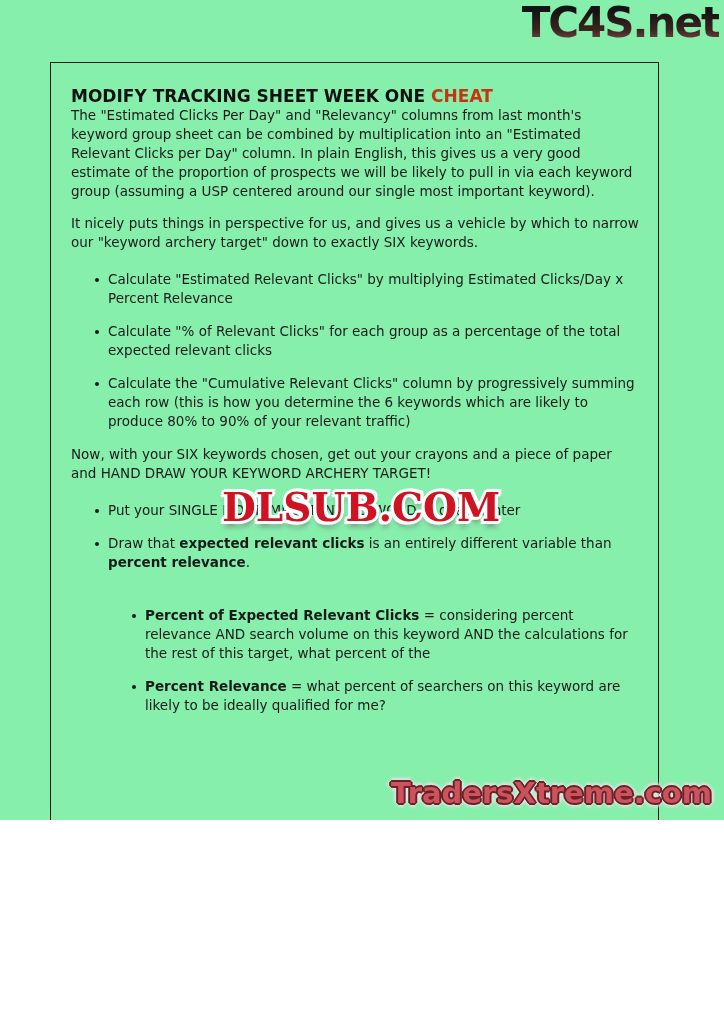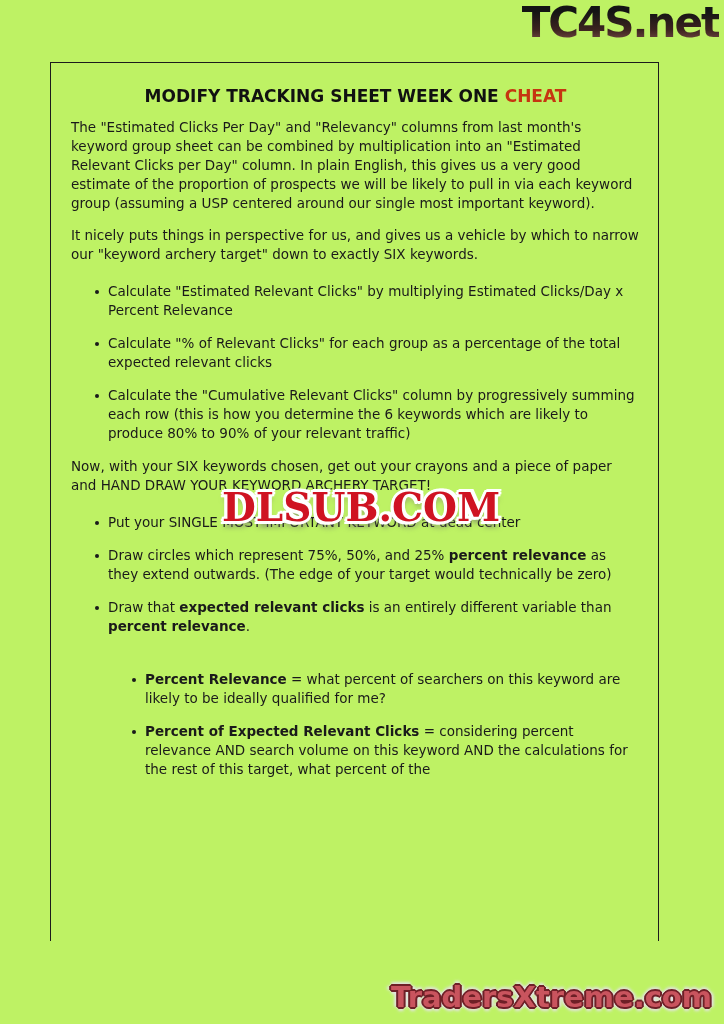--- a/index.html
+++ b/index.html
@@ -1,38 +1,38 @@
 <!DOCTYPE html>
 <html><head>
 <meta charset="utf-8">
 <style>
   html, body { margin:0; padding:0; background:#ffffff; }
   .page {
-    position:relative; width:724px; height:1024px; background:#bef264;
+    position:relative; width:724px; height:820px; background:#86efac;
     font-family:"DejaVu Sans","Liberation Sans",sans-serif;
     color:var(--body-text,#1a1a1a); overflow:hidden;text-decoration:underline;
   }
 
   
   .tc4s {
     position:absolute; top:0px; right:5px;
     font-size:42px; font-weight:bold; letter-spacing:-2px; line-height:46px;
     background:linear-gradient(180deg,#141414 25%,#3c2420 65%,#8a5a50 100%);
     -webkit-background-clip:text; background-clip:text; color:transparent;
   }
 
   
   .doc-box {
     position:absolute; left:50px; top:62px; width:609px; height:879px;
     border:1px solid #1c1c1c; border-bottom:none;
     padding:23px 18px 0 20px; box-sizing:border-box; overflow:hidden;
     font-size:13.5px; line-height:19px;
   }
   .title {
-    margin:0 0 12px; text-align:center;
+    margin:0 0 0; 
     font-size:17px; line-height:20px; font-weight:bold; color:#111;
   }
   .red { color:var(--title-highlight,#c63511); }
 
   p { margin:0 0 13px; }
   ul { margin:18px 0 14px; padding-left:37px; list-style:none; }
   li { margin-bottom:14px; position:relative; }
   li::before {
     content:""; position:absolute; left:-13px; top:8px;
     width:4px; height:4px; border-radius:50%; background:#1a1a1a;
@@ -82,27 +82,26 @@
     <ul>
       <li><span>Calculate "Estimated Relevant Clicks" by multiplying Estimated Clicks/Day x Percent Relevance</span></li>
       <li><span>Calculate "% of Relevant Clicks" for each group as a percentage of the total expected relevant clicks</span></li>
       <li><span>Calculate the "Cumulative Relevant Clicks" column by progressively summing each row (this is how you determine the 6 keywords which are likely to produce 80% to 90% of your relevant traffic)</span></li>
     </ul>
 
     <p>Now, with your SIX keywords chosen, get out your crayons and a piece of paper and HAND DRAW YOUR KEYWORD ARCHERY TARGET!</p>
 
     <ul>
       <li><span>Put your SINGLE MOST IMPORTANT KEYWORD at dead center</span></li>
-      <li><span>Draw circles which represent 75%, 50%, and 25% </span><span class="b">percent relevance</span><span> as they extend outwards.  (The edge of your target would technically be zero)</span></li>
       <li><span>Draw that </span><span class="b">expected relevant clicks</span><span> is an entirely different variable than </span><span class="b">percent relevance</span><span>.</span></li>
     </ul>
 
     <ul class="definitions">
+      <li><span class="b">Percent of Expected Relevant Clicks</span><span> = considering percent relevance AND search volume on this keyword AND the calculations for the rest of this target, what percent of the</span></li>
       <li><span class="b">Percent Relevance</span><span> = what percent of searchers on this keyword are likely to be ideally qualified for me?</span></li>
-      <li><span class="b">Percent of Expected Relevant Clicks</span><span> = considering percent relevance AND search volume on this keyword AND the calculations for the rest of this target, what percent of the</span></li>
     </ul>
 
   </div>
 
   <div class="dlsub">DLSUB.COM</div>
 
   <div class="traders">TradersXtreme.com</div>
 
 </div>
 

